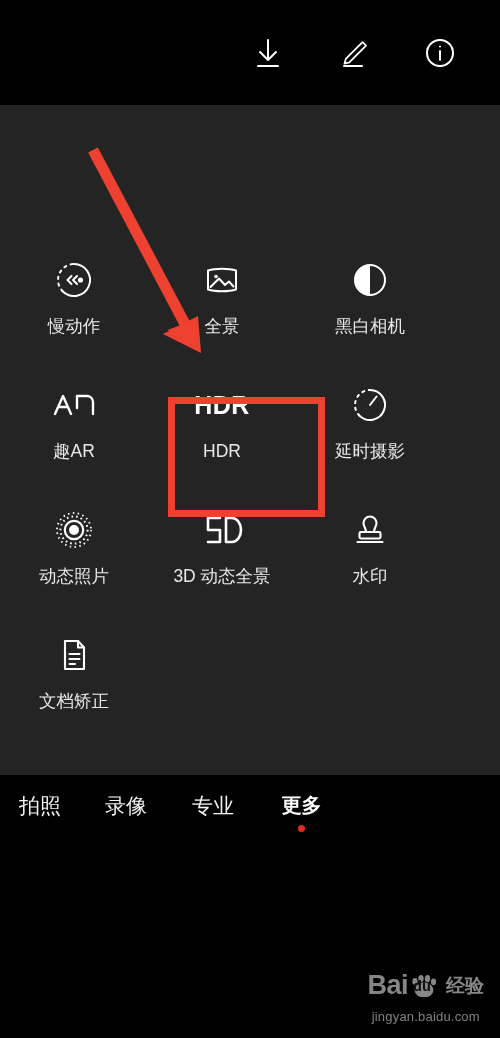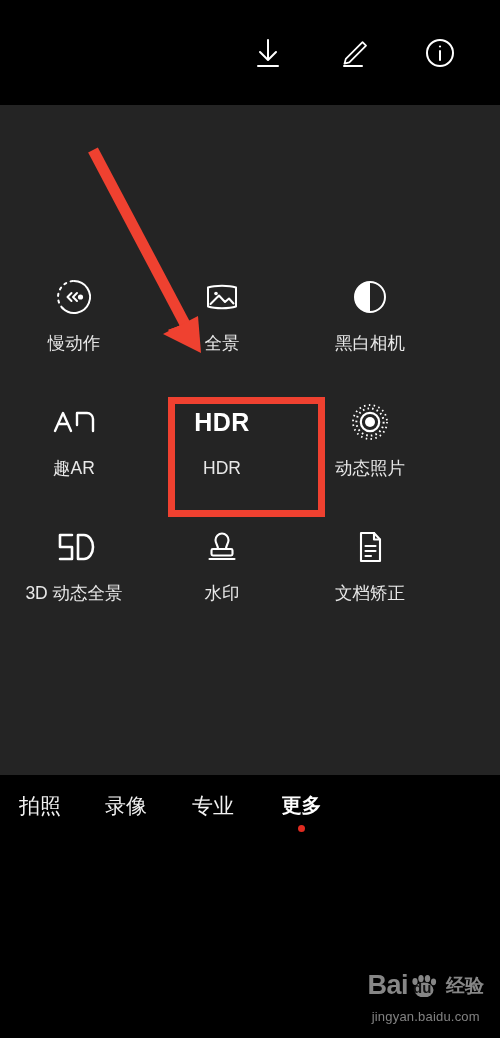--- a/index.html
+++ b/index.html
@@ -25,21 +25,21 @@
     margin-left:22px;
   }
   .topbar svg{ display:block; }
 
   
   .panel{
     position:absolute; left:0; top:105px; width:500px; height:670px;
     background:#242424;
   }
   .grid{
-    position:absolute; left:0; top:160px; width:444px;
+    position:absolute; left:0; top:143px; width:444px;
     display:grid;
     grid-template-columns:repeat(3,1fr);
     grid-auto-rows:125px;
   }
   .cell{
     display:flex; flex-direction:column;
     align-items:center; justify-content:flex-start;
     padding-top:8px;
   }
   .cell .ic{
@@ -91,21 +91,21 @@
   }
 
   
   .wm{
     position:absolute; right:16px; bottom:14px;
     display:flex; flex-direction:column; align-items:center;
     opacity:.62;
   }
   .wm-top{ display:flex; align-items:center; color:#d8d8d8; }
   .wm-bai{ font-size:27px; font-weight:700; letter-spacing:-.5px; line-height:1; }
-  .wm-paw{ margin:0 1px; position:relative; width:30px; height:22px; }
+  .wm-paw{ margin:0 1px; position:relative; width:30px; height:22px;font-family:Liberation Mono, monospace; }
   .wm-du{
     position:absolute; left:4px; top:5px;
     font-size:15px; font-weight:700; color:#1a1a1a; z-index:2; line-height:1;
   }
   .wm-jy{ font-size:19px; font-weight:700; margin-left:6px; line-height:1; }
   .wm-url{ font-size:13px; color:#cfcfcf; margin-top:10px; letter-spacing:.2px; }
 </style>
 </head>
 <body>
 
@@ -186,20 +186,30 @@
       </div>
 
 
       <div class="cell">
         <span class="ic">
           <span class="txtglyph">HDR</span>
         </span>
         <span class="lab">HDR</span>
       </div>
 
+      <div class="cell">
+        <span class="ic">
+          <svg width="40" height="40" viewBox="0 0 40 40" fill="none" stroke="#fff" stroke-width="2">
+            <path d="M20 5 a15 15 0 1 1 -10.6 25.6" stroke-linecap="round"></path>
+            <path d="M9.4 30.6 A15 15 0 0 1 20 5" stroke-linecap="round" stroke-dasharray="2.2 4.6"></path>
+            <path d="M20 20 L26.5 11.5" stroke-linecap="round"></path>
+          </svg>
+        </span>
+        <span class="lab">延时摄影</span>
+      </div>
 
       <div class="cell">
         <span class="ic">
           <svg width="40" height="40" viewBox="0 0 40 40" fill="none" stroke="#fff">
             <circle cx="20" cy="20" r="5" fill="#fff" stroke="none"></circle>
             <circle cx="20" cy="20" r="9.2" stroke-width="2.2" fill="none"></circle>
             <circle cx="20" cy="20" r="13.6" stroke-width="2" fill="none" stroke-dasharray="1.6 3.1"></circle>
             <circle cx="20" cy="20" r="17" stroke-width="1.8" fill="none" stroke-dasharray="1.5 3.4"></circle>
           </svg>
         </span>

